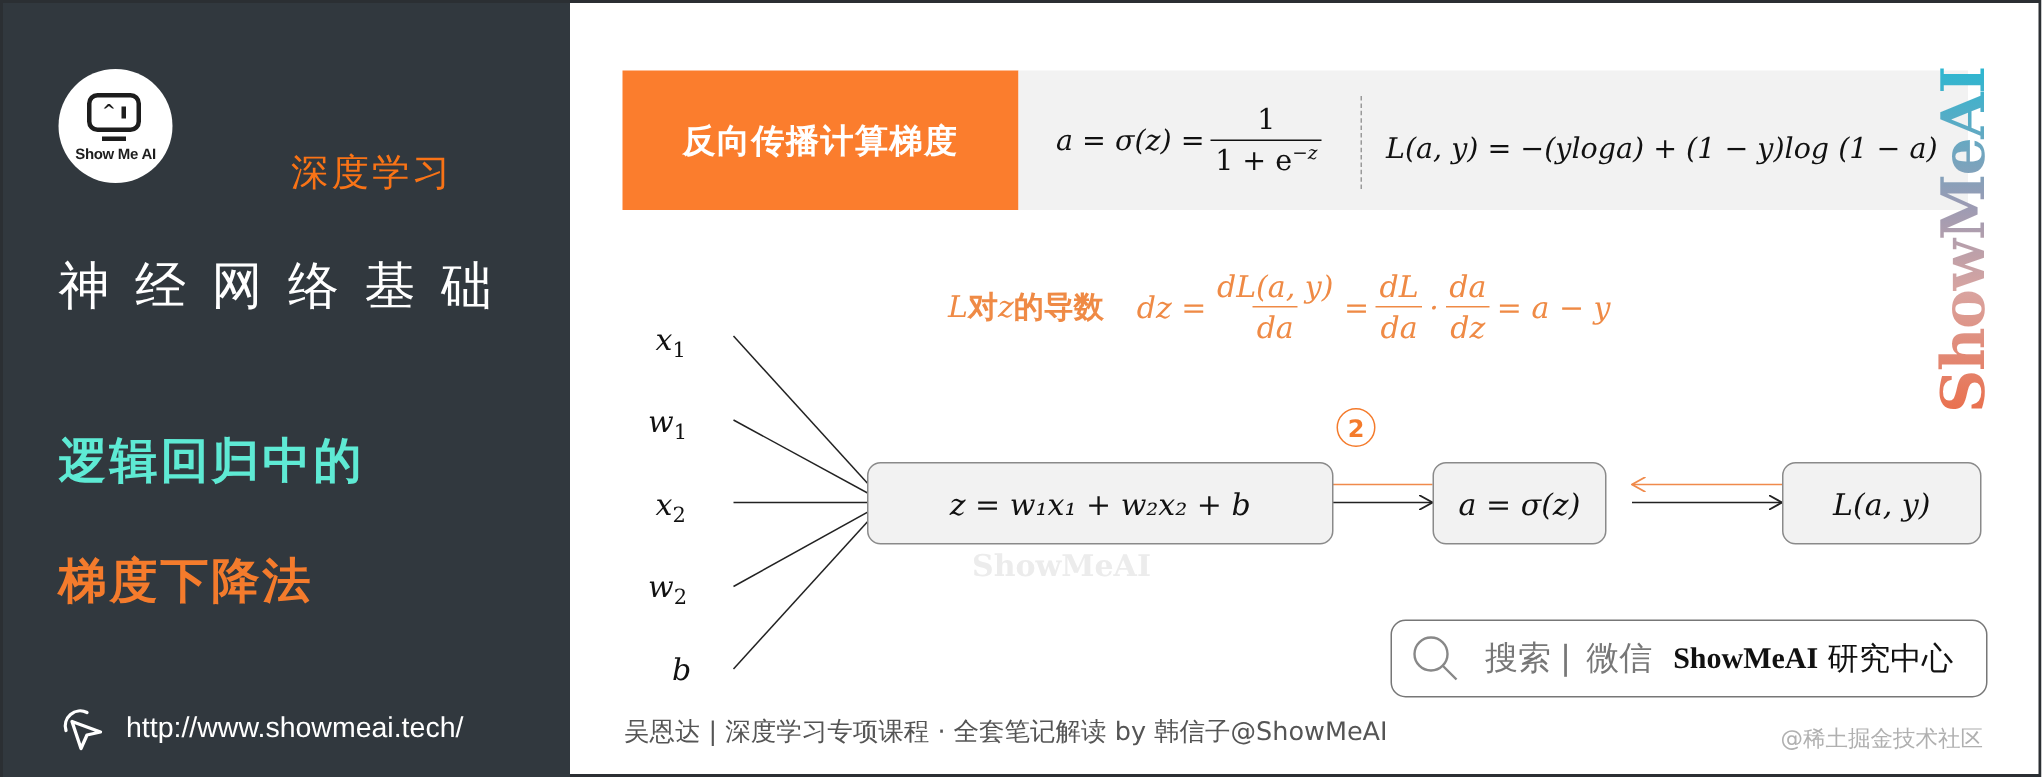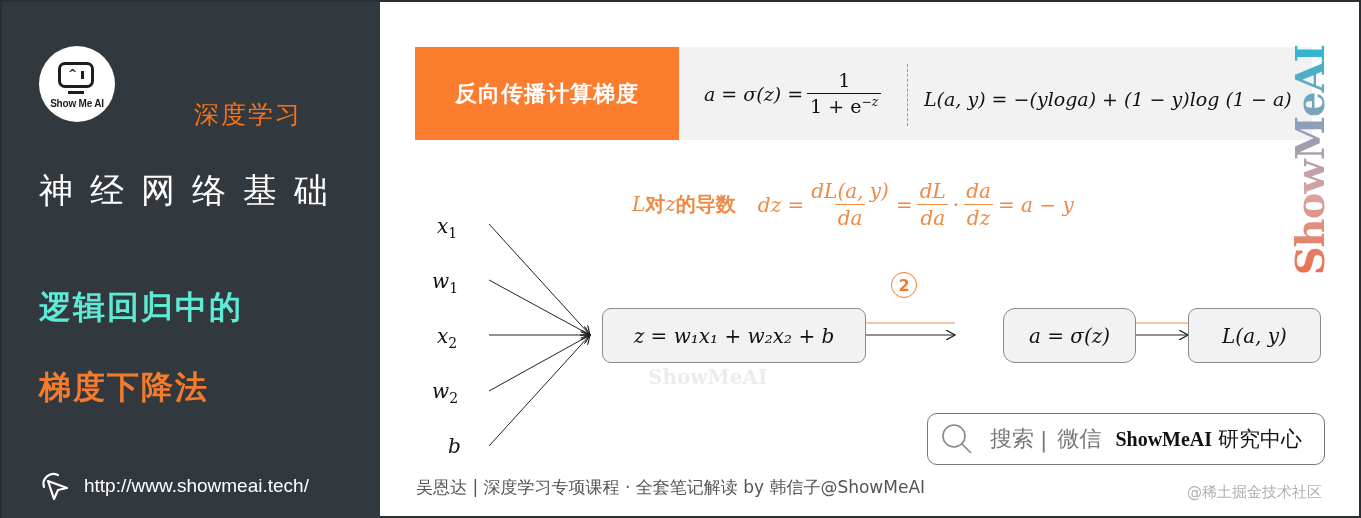--- a/index.html
+++ b/index.html
@@ -151,22 +151,22 @@
       <line x1="487" y1="444" x2="588" y2="333" marker-end="url(#arrBlack)"></line>
       <line x1="852" y1="333" x2="953" y2="333" marker-end="url(#arrBlack)"></line>
       <line x1="1086" y1="333" x2="1186" y2="333" marker-end="url(#arrBlack)"></line>
     </g>
     <g stroke="#f08a4b" stroke-width="1" fill="none">
       <line x1="953" y1="321" x2="852" y2="321" marker-end="url(#arrOrange)"></line>
       <line x1="1186" y1="321" x2="1086" y2="321" marker-end="url(#arrOrange)"></line>
     </g>
   </svg>
 
-  <div class="node math" style="left:600px;top:306px;width:264px;height:55px;text-align:center;">z = w₁x₁ + w₂x₂ + b</div>
-  <div class="node math" style="left:1001px;top:306px;width:133px;height:55px;border-radius:12px;">a = σ(z)</div>
+  <div class="node math" style="left:576px;top:306px;width:311px;height:55px;text-align:center;">z = w₁x₁ + w₂x₂ + b</div>
+  <div class="node math" style="left:953px;top:306px;width:116px;height:55px;">a = σ(z)</div>
   <div class="node math" style="left:1186px;top:306px;width:133px;height:55px;">L(a, y)</div>
   <div class="circ2">2</div>
   <div class="wm-center">ShowMeAI</div>
 
   <div class="search">
     <svg width="34" height="34" viewBox="0 0 34 34">
       <circle cx="14" cy="14" r="11" fill="none" stroke="#888" stroke-width="1.6"></circle>
       <line x1="22" y1="22" x2="31" y2="31" stroke="#888" stroke-width="1.6"></line>
     </svg>
     <span class="s-txt">搜索</span>

